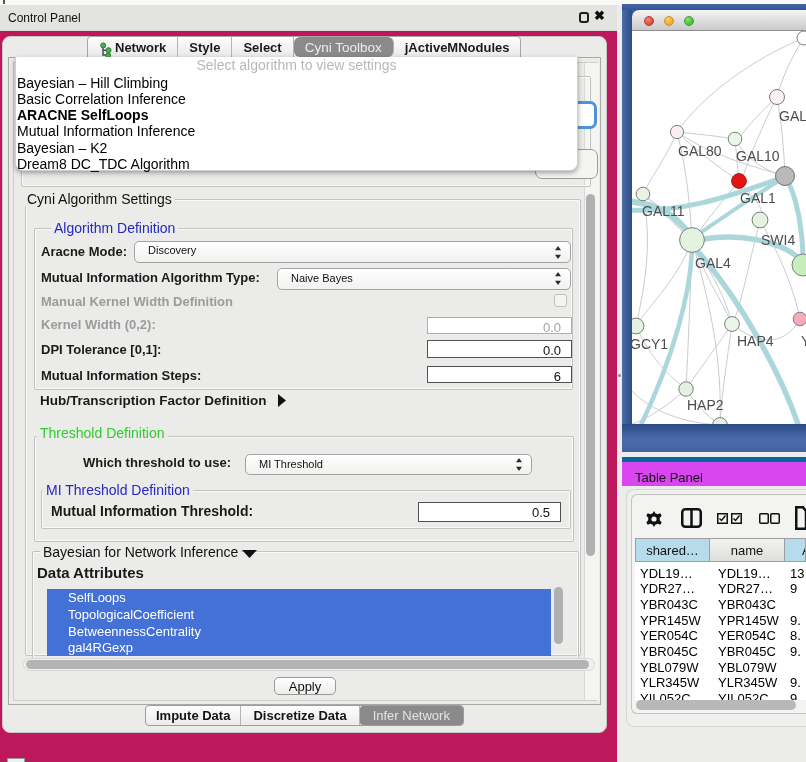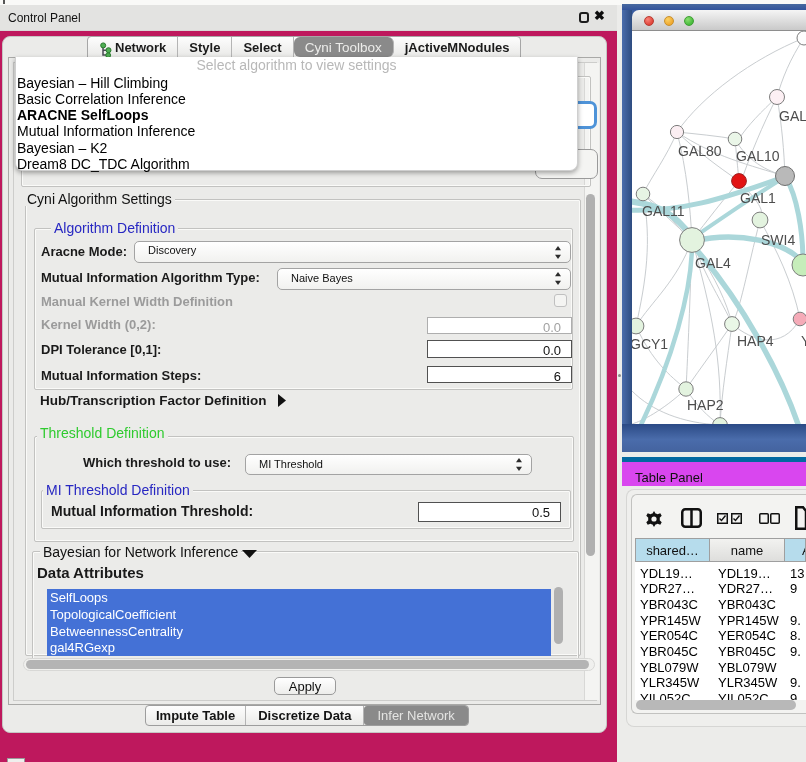--- a/index.html
+++ b/index.html
@@ -40,21 +40,21 @@
 .lbl.dis { color:#9b9b9b; }
 .combo { position:absolute; border:1px solid #a3a3a3; border-radius:5px;
          background:linear-gradient(#ffffff,#f1f1ef); font-size:11px; color:#111; }
 .combo .ctext { position:absolute; left:13px; top:1.5px; }
 .combo .arr { position:absolute; right:8px; top:3px; width:8px; }
 .field { position:absolute; background:#fff; font-size:13px; color:#111;
          text-align:right; padding:2px 10px 0 0; }
 .field.en { border:1px solid #515151; }
 .field.dis { border:1px solid #aeaeae; color:#a2a2a2; }
 #attrlist { left:38px; top:531px; width:504px; height:67px; background:#4471d6; color:#fff; font-size:13px; }
-#attrlist div { height:16.75px; line-height:17.4px; padding-left:3px; }
+#attrlist div { height:16.75px; line-height:17.4px; padding-left:21px; }
 
 #popup { left:15px; top:52px; width:563px; height:114px; background:#ffffff;
          border:1px solid #cfcfcf; border-top:none; border-radius:0 0 8px 8px;
          box-shadow:0 2px 5px rgba(0,0,0,0.35); z-index:50; }
 #popup .hdr { text-align:center; color:#b8b8b8; font-size:14px; height:18px; line-height:17px; }
 #popup .it { font-size:14px; line-height:16.15px; color:#000; padding-left:1px; height:16.15px; }
 #applybtn { left:274px; top:672px; width:62px; height:18px; border:1px solid #9a9a9a;
             border-radius:5px; background:linear-gradient(#ffffff,#ededeb); font-size:13px;
             text-align:center; padding-top:1px; color:#111; z-index:5; }
 #btabs { left:145px; top:700px; height:21px; display:flex; border:1px solid #9d9d9d;
@@ -209,21 +209,21 @@
     <div class="it">Basic Correlation Inference</div>
     <div class="it" style="font-weight:bold;">ARACNE SelfLoops</div>
     <div class="it">Mutual Information Inference</div>
     <div class="it">Bayesian – K2</div>
     <div class="it">Dream8 DC_TDC Algorithm</div>
   </div>
 
   <div id="applybtn" class="abs">Apply</div>
 
   <div id="btabs" class="abs">
-    <div class="btab" style="padding:0 10px;">Impute Table</div>
+    <div class="btab" style="padding:0 10px;">Impute Data</div>
     <div class="btab" style="padding:0 12px;">Discretize Data</div>
     <div class="btab sel" style="padding:0 13px;">Infer Network</div>
   </div>
 </div>
 
 <div class="abs" style="left:618px;top:374px;width:3px;height:3px;border-radius:50%;background:#8a8a8a;"></div>
 
 <div class="abs" style="left:7px;top:758px;width:18px;height:8px;border:1.5px solid #9a9a9a;background:#efefed;"></div>
 
 <div id="netwin" class="abs">

